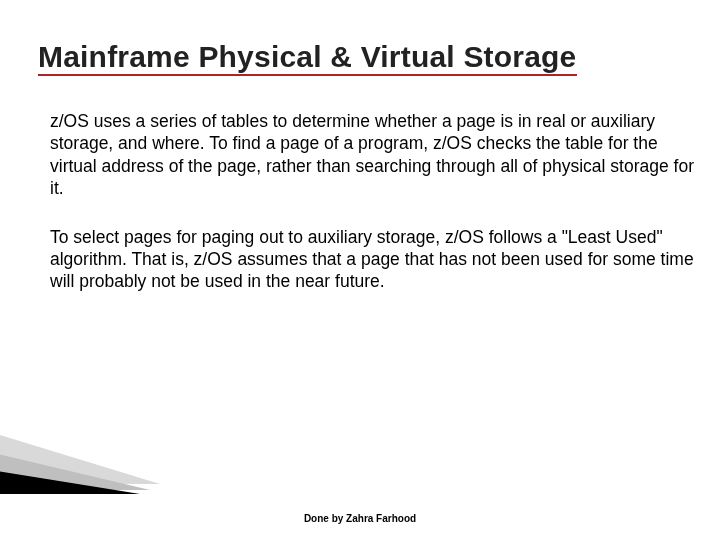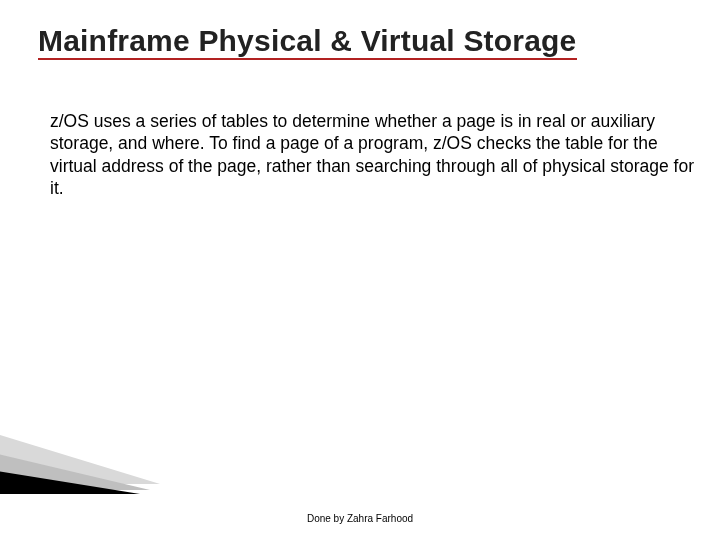--- a/index.html
+++ b/index.html
@@ -1,20 +1,20 @@
 <!DOCTYPE html>
 <html><head>
 <meta charset="utf-8">
 <style>
   * { margin: 0; padding: 0; box-sizing: border-box; }
   html, body { width: 720px; height: 540px; background: #fff; font-family: Arial, Helvetica, sans-serif; overflow: hidden; }
   .slide { position: relative; width: 720px; height: 540px; }
   .title {
     position: absolute;
-    top: 24px;
+    top: 40px;
     left: 38px;
     font-family: "Trebuchet MS", "Lucida Sans Unicode", Arial, sans-serif;
     font-weight: bold;
     font-size: 30px;
     color: #222;
     letter-spacing: 0.2px;
   }
   .title .underline {
     border-bottom: 2px solid #b22222;
     padding-bottom: 1px;
@@ -30,20 +30,21 @@
   }
   .body p { margin-bottom: 26px; }
   .footer-credit {
     position: absolute;
     bottom: 16px;
     left: 0;
     right: 0;
     text-align: center;
     font-size: 10px;
     color: #000;
+    font-weight: bold;
   }
   .decor {
     position: absolute;
     left: -10px;
     bottom: 38px;
     width: 200px;
     height: 110px;
     pointer-events: none;
   }
 </style>
@@ -51,20 +52,21 @@
 <body>
 
 <div class="slide">
 
   <div class="title">
     <span class="underline">Mainframe Physical  &amp; Virtual Storage</span>
   </div>
 
   <div class="body">
     <p>z/OS uses a series of tables to determine whether a page is in real or auxiliary storage, and where. To find a page of a program, z/OS checks the table for the virtual address of the page, rather than searching through all of physical storage for it.</p>
+    <p>To select pages for paging out to auxiliary storage, z/OS follows a "Least Used" algorithm. That is, z/OS assumes that a page that has not been used for some time will probably not be used in the near future.</p>
   </div>
 
   <svg class="decor" viewBox="0 0 200 110">
     <polygon points="0,40 170,92 0,92" fill="#d9d9d9"></polygon>
     <polygon points="0,60 160,98 0,98" fill="#bfbfbf"></polygon>
     <polygon points="0,78 150,102 0,102" fill="#000"></polygon>
   </svg>
 
   <div class="footer-credit">Done by Zahra Farhood</div>
 

